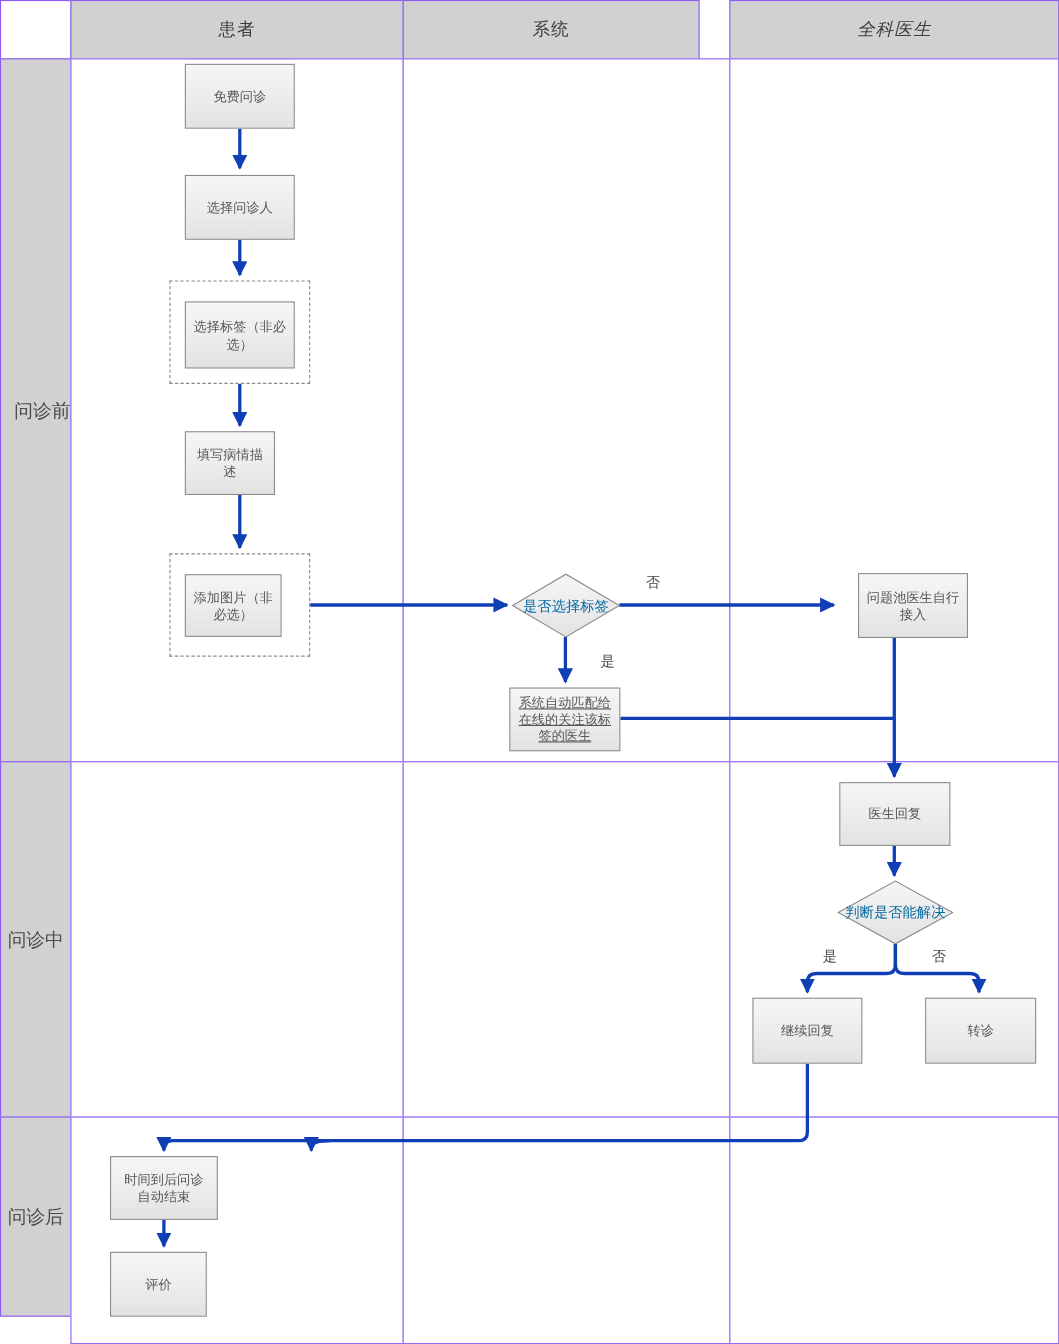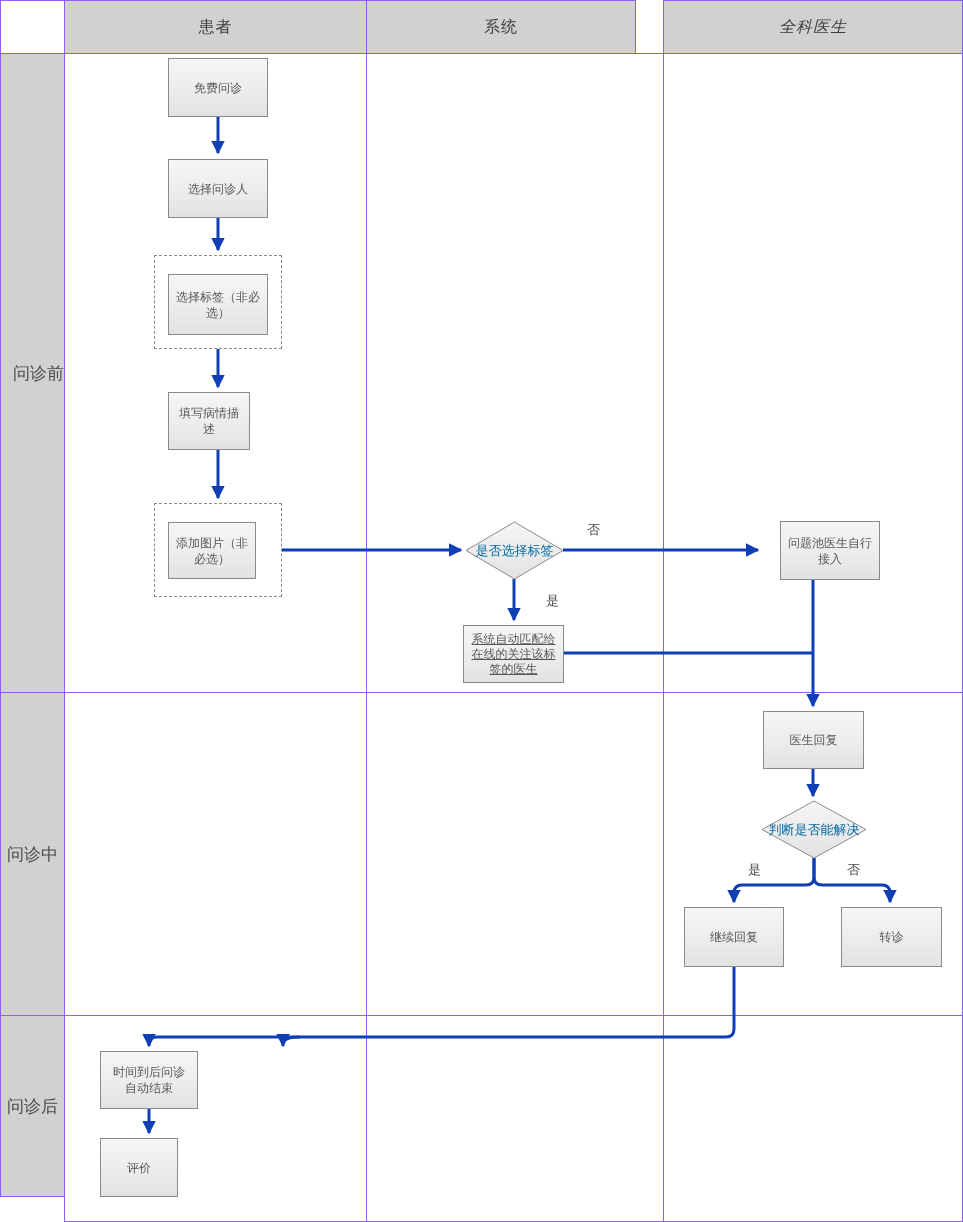--- a/index.html
+++ b/index.html
@@ -121,21 +121,21 @@
     </div>
   <div class="node" style="left:684px;top:907px;width:100px;height:60px;">
       <span>继续回复</span>
     </div>
   <div class="node" style="left:841px;top:907px;width:101px;height:60px;">
       <span>转诊</span>
     </div>
   <div class="node" style="left:100px;top:1051px;width:98px;height:58px;">
       <span>时间到后问诊自动结束</span>
     </div>
-  <div class="node" style="left:100px;top:1138px;width:78px;height:59px;">
+  <div class="node" style="left:100px;top:1138px;width:88px;height:59px;">
       <span>评价</span>
     </div>
 
   <div class="diamond-label" style="left:466px;top:522px;width:97px;height:57px;">是否选择标签</div>
   <div class="diamond-label" style="left:762px;top:801px;width:104px;height:57px;">判断是否能解决</div>
 
   <div class="edge-label" style="left:587px;top:521px;">否</div>
   <div class="edge-label" style="left:546px;top:592px;">是</div>
   <div class="edge-label" style="left:748px;top:861px;">是</div>
   <div class="edge-label" style="left:847px;top:861px;">否</div>

